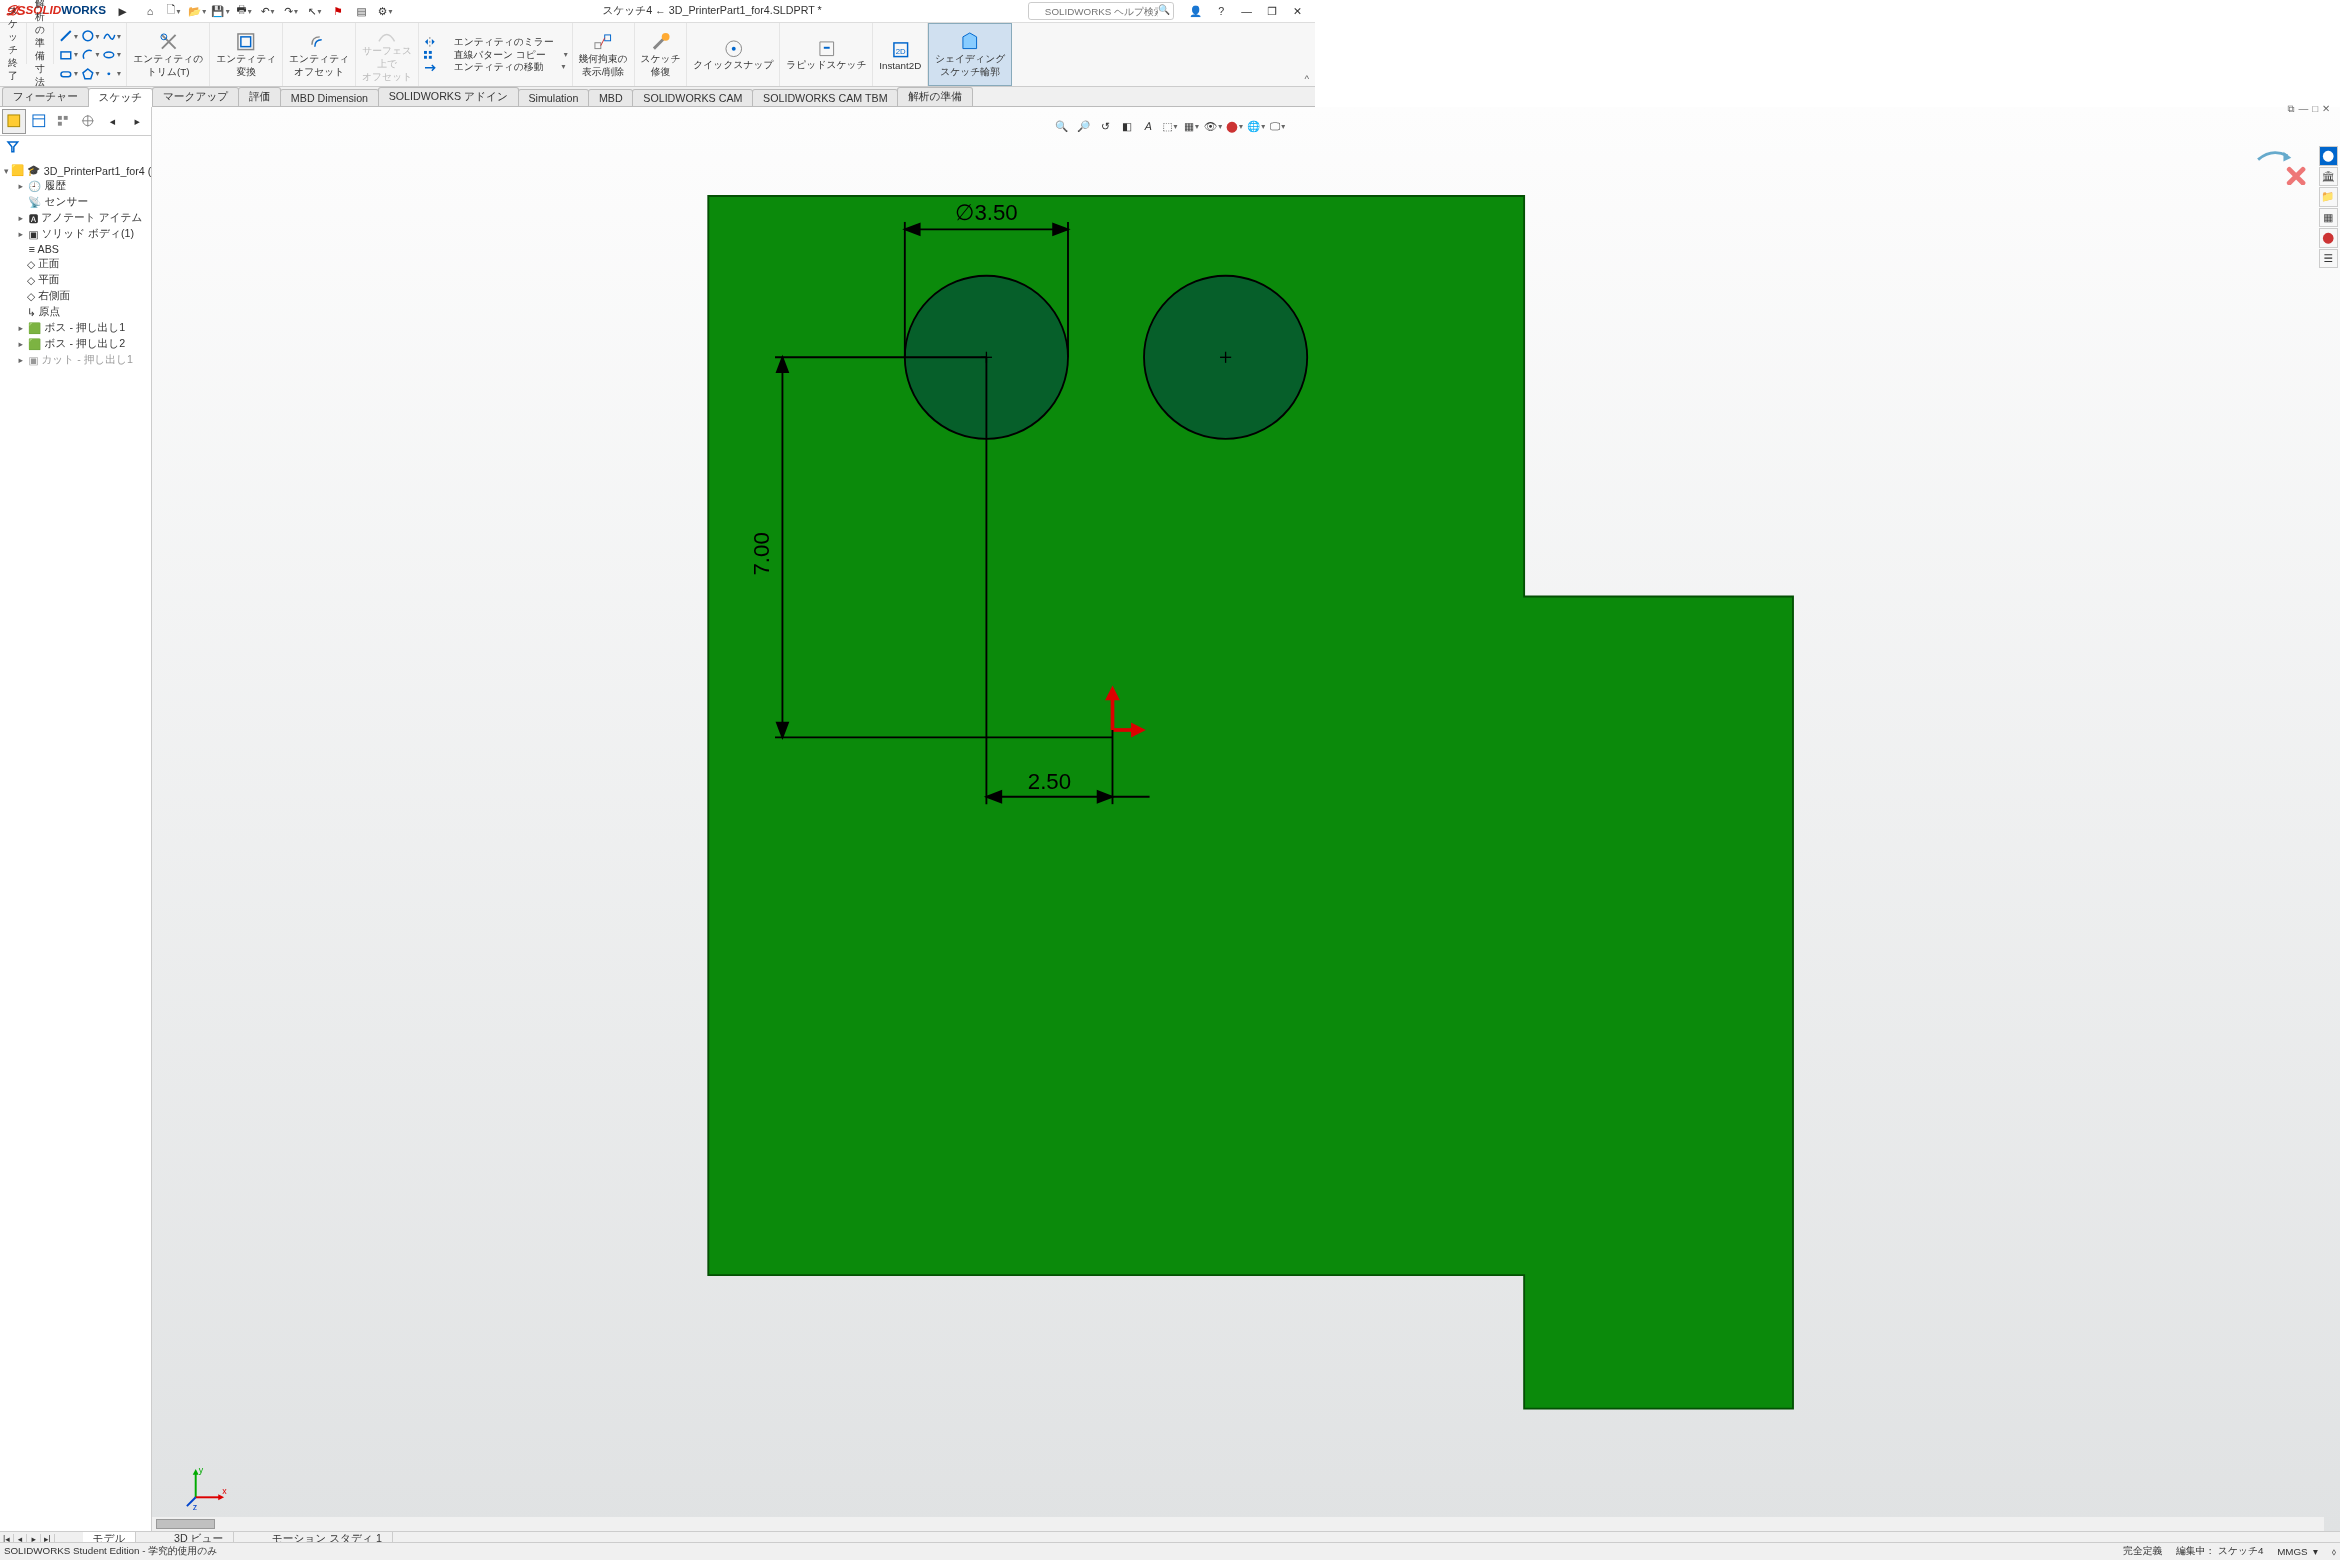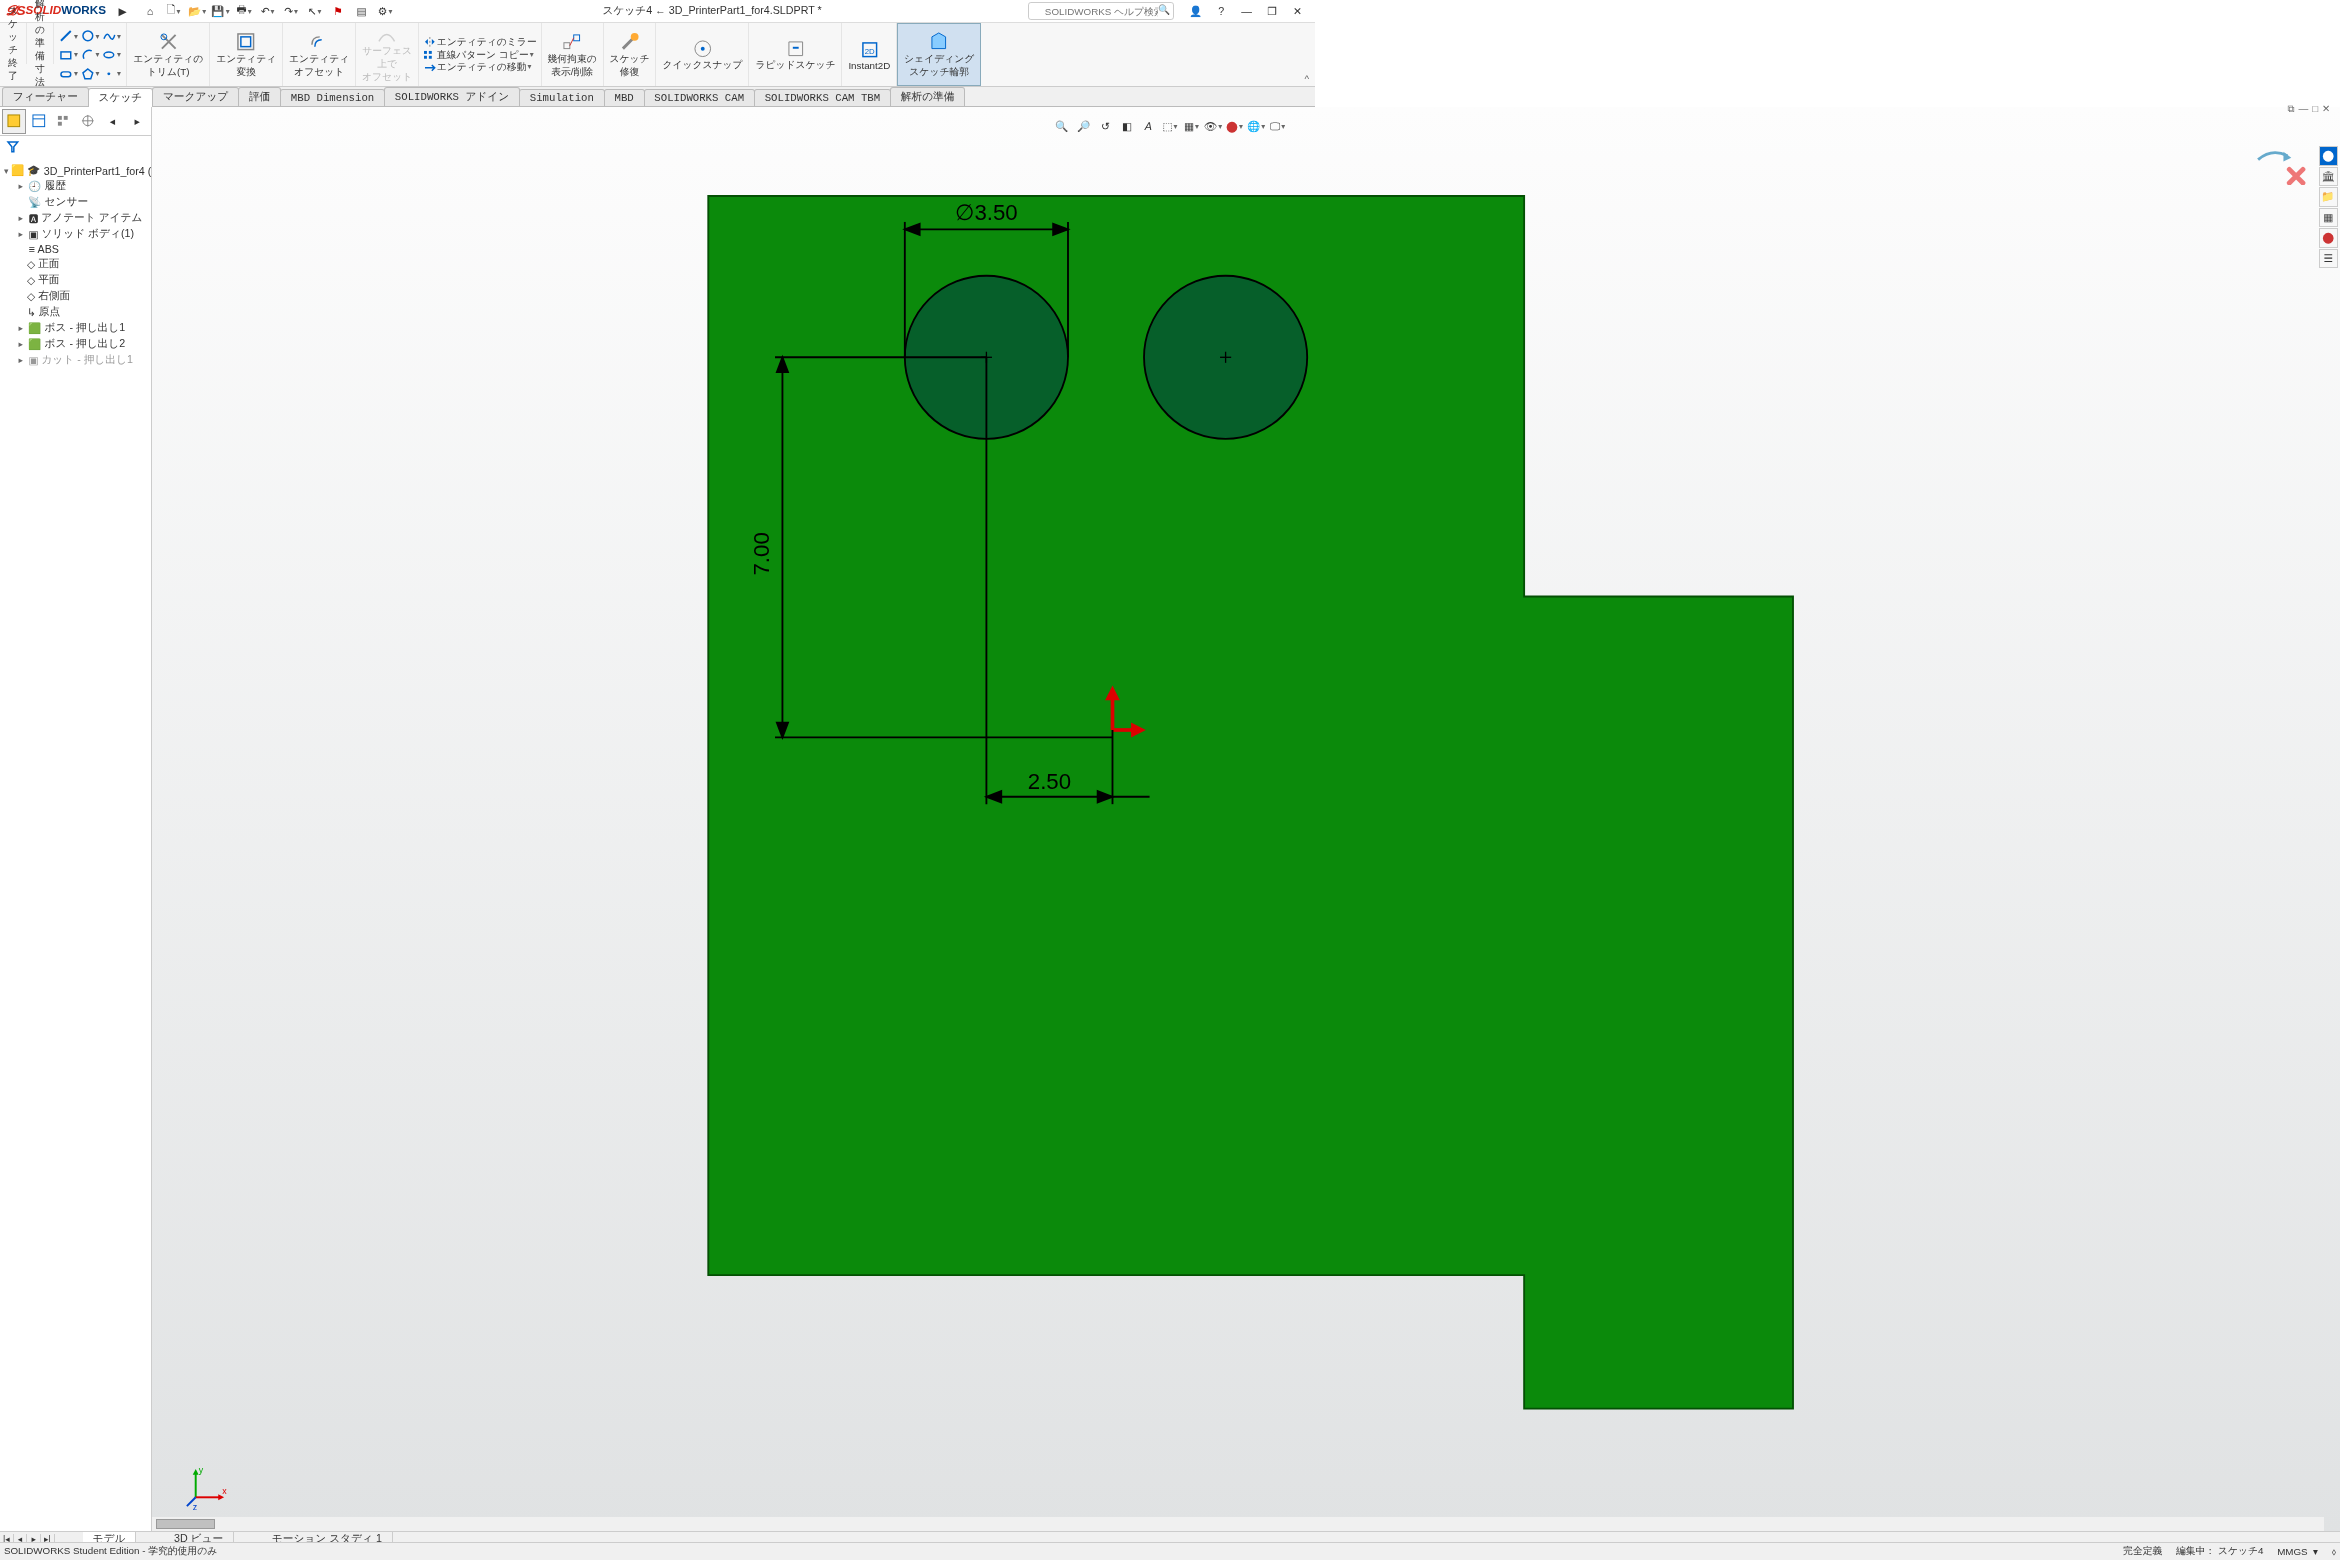--- a/index.html
+++ b/index.html
@@ -23,26 +23,26 @@
 
 
 .ribbon { height: 64px; background: #f7f7f7; border-bottom: 1px solid #ccc; display: flex; align-items: stretch; position: relative; }
 .ribbon .grp { display: flex; flex-direction: column; align-items: center; justify-content: center; padding: 2px 5.9px; border-right: 1px solid #e5e5e5; font-size: 9.8px; cursor: pointer; }
 .ribbon .big { width: 27px; height: 41px; }
 .ribbon .grp.active { background: #d0e0f0; border: 1px solid #8ab; }
 .ribbon .multirow { display: flex; flex-direction: column; justify-content: center; gap: 1px; padding: 2px 3.9px; border-right: 1px solid #e5e5e5; }
 .ribbon .multirow .row { display: flex; gap: 0px; }
 .ribbon .multirow .row .sm { width: 21.5px; height: 17.6px; display: flex; align-items: center; justify-content: center; cursor: pointer; }
 .ribbon .txtcol { display:flex; flex-direction:column; justify-content:center; font-size:9.8px; padding:0 3.9px; cursor:pointer; border-right:1px solid #e5e5e5;}
-.ribbon .txtcol div { line-height: 12.7px; white-space: nowrap; display:flex; align-items:center; gap:0;}
+.ribbon .txtcol div { line-height: 12.7px; white-space: nowrap; display:flex; align-items:center; gap:17px;}
 .ribbon .chev { position: absolute; right: 5.9px; bottom: 2px; font-size: 9.8px; color: #666; }
 
 
 .tabstrip { height: 19.5px; background: #f0f0f0; border-bottom: 1px solid #bbb; display: flex; align-items: flex-end; padding-left: 2px; }
-.tabstrip .tab { padding: 2px 9.8px; font-size: 10.7px; border: 1px solid #bbb; border-bottom: none; background: #e8e8e8; margin-right: -1px; cursor: pointer; border-radius: 2.9px 2.9px 0 0; font-family: Liberation Mono, monospace; }
+.tabstrip .tab { padding: 2px 9.8px; font-size: 10.7px; border: 1px solid #bbb; border-bottom: none; background: #e8e8e8; margin-right: -1px; cursor: pointer; border-radius: 2.9px 2.9px 0 0; }
 .tabstrip .tab.active { background: #fff; position: relative; top: 1px; }
 
 
 .hud { position: absolute; top: 115px; left: 50%; transform: translateX(-50%); display: flex; gap: 2px; background: rgba(255,255,255,0); padding: 2px; z-index: 5; }
 .hud .hbtn { width: 19.5px; height: 19.5px; display:flex; align-items:center; justify-content:center; cursor:pointer; }
 
 
 .main { position: absolute; top: 107px; bottom: 29px; left: 0; right: 0; display: flex; }
 .featuretree { width: 152px; border-right: 1px solid #ccc; background: #fff; display: flex; flex-direction: column; }
 .ft-tabs { height: 29px; border-bottom: 1px solid #ccc; display: flex; align-items: center; padding: 2px; gap:1px;}

